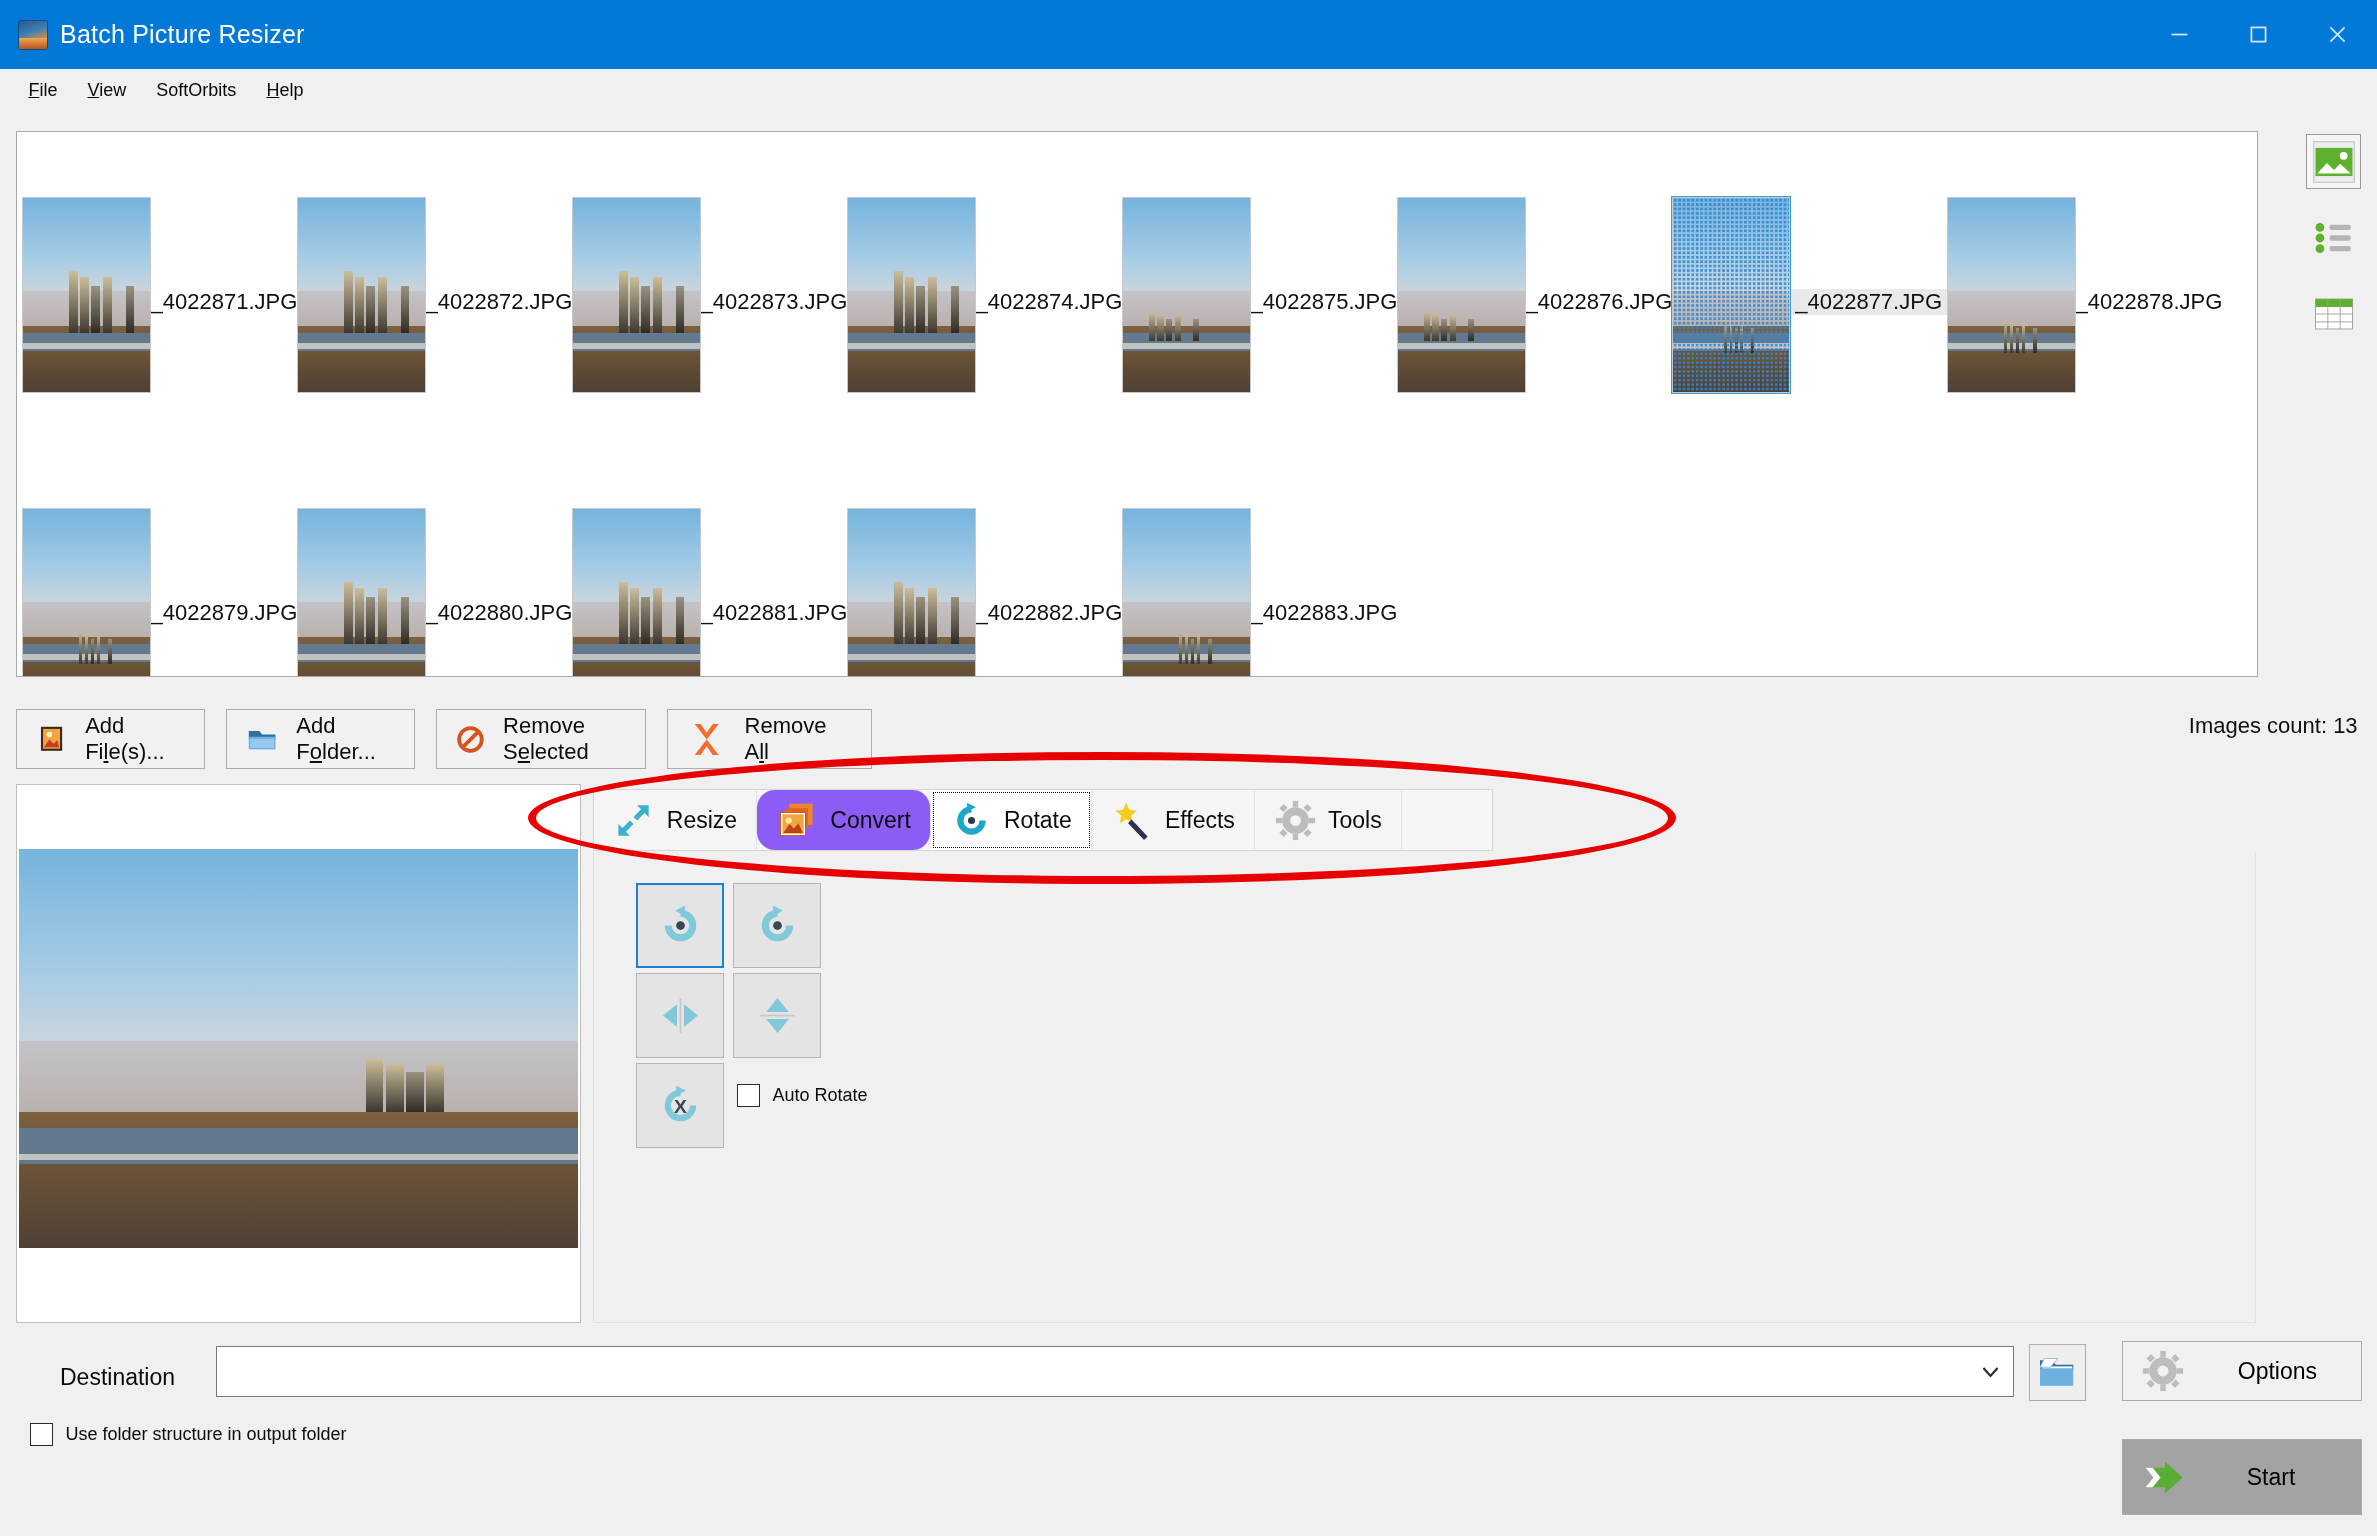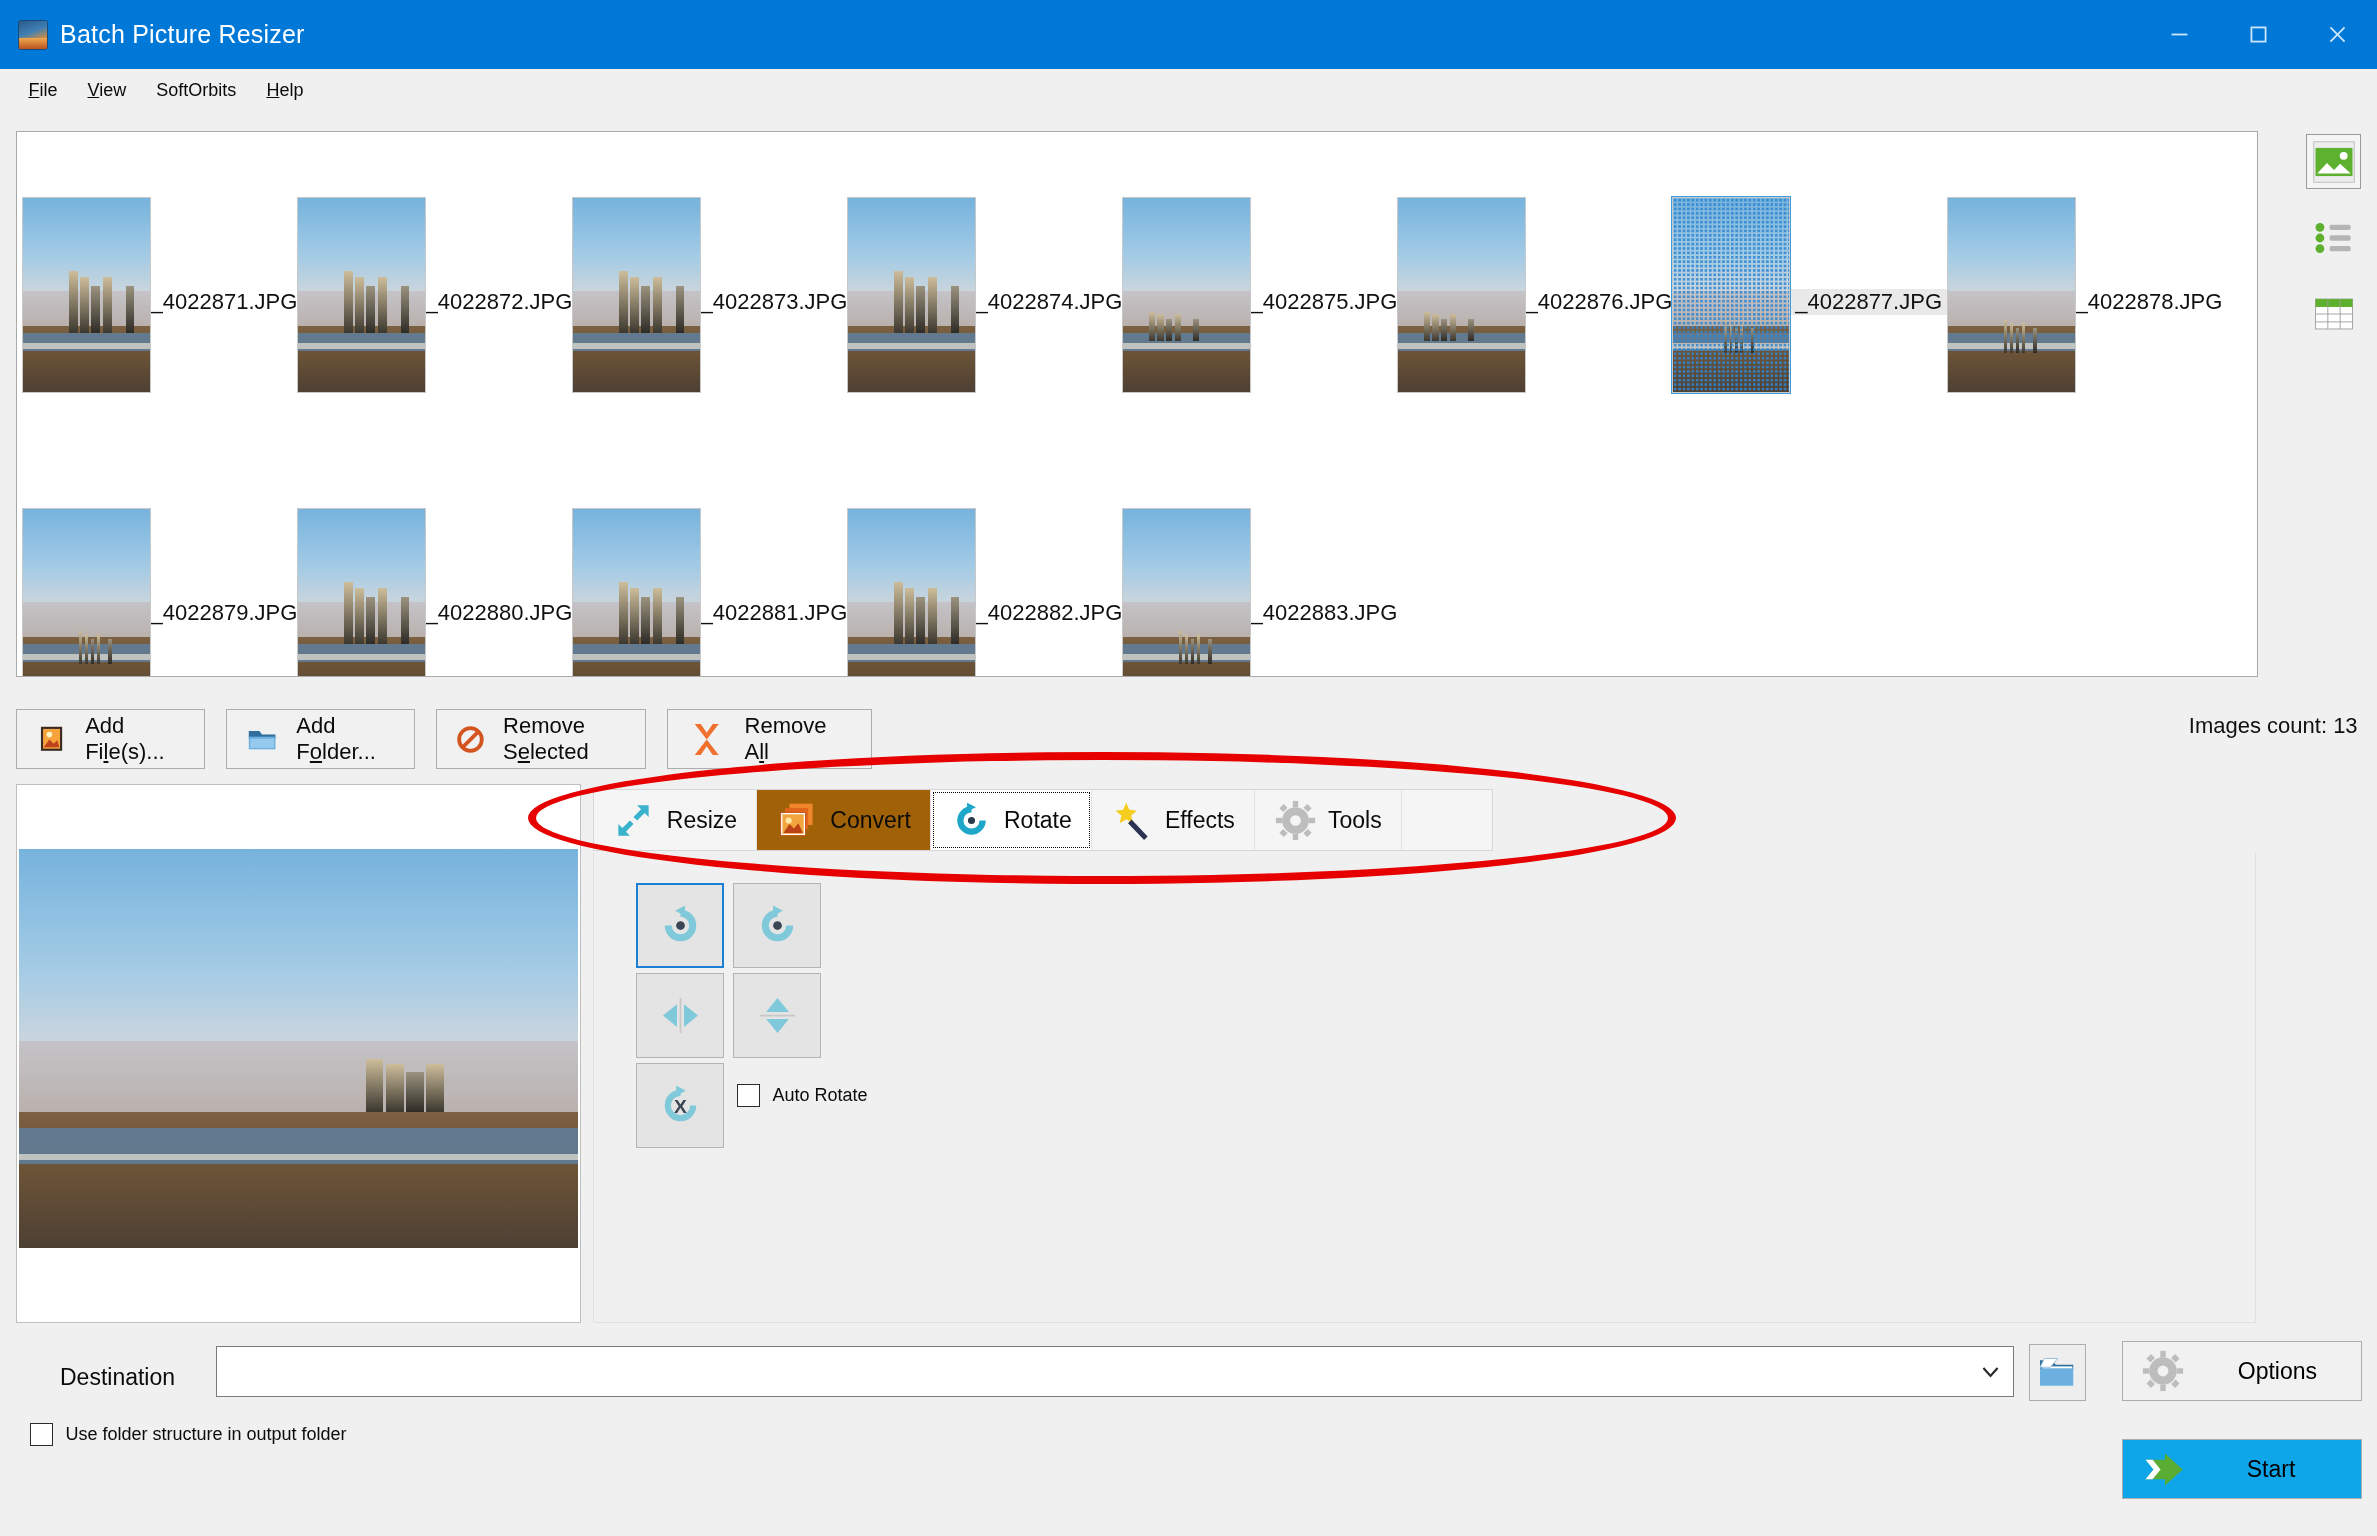--- a/index.html
+++ b/index.html
@@ -103,21 +103,21 @@
   .preview { position:absolute; left:16px; top:784px; width:565px; height:539px;
     background:#fff; border:0.9px solid #bfbfbf; }
   .preview .inner { position:absolute; left:1.8px; right:1.8px; top:64px; height:399px;
     overflow:hidden; }
 
   
   .tabstrip { position:absolute; left:593px; top:789px; width:900px; height:62px;
     background:#f5f5f5; border:0.9px solid #d6d6d6; display:flex; }
   .tab { flex:0 0 auto; display:flex; align-items:center; gap:12.4px; padding:0 19.4px;
     font-size:23px; color:#0b0b0b; border-right:0.9px solid #e2e2e2; background:#f5f5f5; }
-  .tab.hovered { background:#a16207; }
+  .tab.hovered { background:#8b5cf6;border-radius:18px; }
   .tab.active { background:#ffffff; outline:1.8px dotted #000; outline-offset:-3.5px; }
 
   
   .optpanel { position:absolute; left:593px; top:853px; width:1663px; height:470px;
     border:0.9px solid #e0e0e0; border-top:none; background:#f0f0f0; }
   .rbtn { position:absolute; width:88px; height:85px; background:#e4e4e4;
     border:0.9px solid #b4b4b4; display:flex; align-items:center; justify-content:center; }
   .rbtn.sel { border:2.6px solid #1b7fd4; background:#e4e4e4; }
   .chk { position:absolute; display:flex; align-items:center; gap:12.4px; font-size:18px; color:#0b0b0b; }
   .chkbox { width:23px; height:23px; border:1.8px solid #2b2b2b; background:#fff; flex:0 0 auto; }
@@ -130,22 +130,22 @@
     padding:0 12.4px; font-family:"Liberation Sans", sans-serif; background:transparent; }
   .destarrow { width:46px; height:100%; display:flex; align-items:center; justify-content:center; }
   .browse { position:absolute; left:2029px; top:1344px; width:57px; height:57px;
     background:#eee; border:0.9px solid #adadad; display:flex; align-items:center; justify-content:center; }
 
   .chk-folder { position:absolute; left:30px; top:1423px; }
 
   .optbtn { position:absolute; left:2122px; top:1341px; width:240px; height:60px;
     background:#f1f1f1; border:0.9px solid #adadad; display:flex; align-items:center;
     gap:19.4px; padding:0 19.4px; font-size:23px; }
-  .startbtn { position:absolute; left:2122px; top:1439px; width:240px; height:60px;
-    background:#0ea5e9; border:0.9px solid #adadad; display:flex; align-items:center;
+  .startbtn { position:absolute; left:2122px; top:1439px; width:240px; height:76px;
+    background:#a3a3a3; border:0.9px solid #adadad; display:flex; align-items:center;
     gap:19.4px; padding:0 19.4px; font-size:23px; }
 
   
   .annot { position:absolute; left:528px; top:752px; width:1148px; height:132px;
     pointer-events:none; }
   .annot .ring { width:100%; height:100%; border:8.8px solid #e60000; border-radius:50%; }
 </style>
 </head>
 <body>
 

